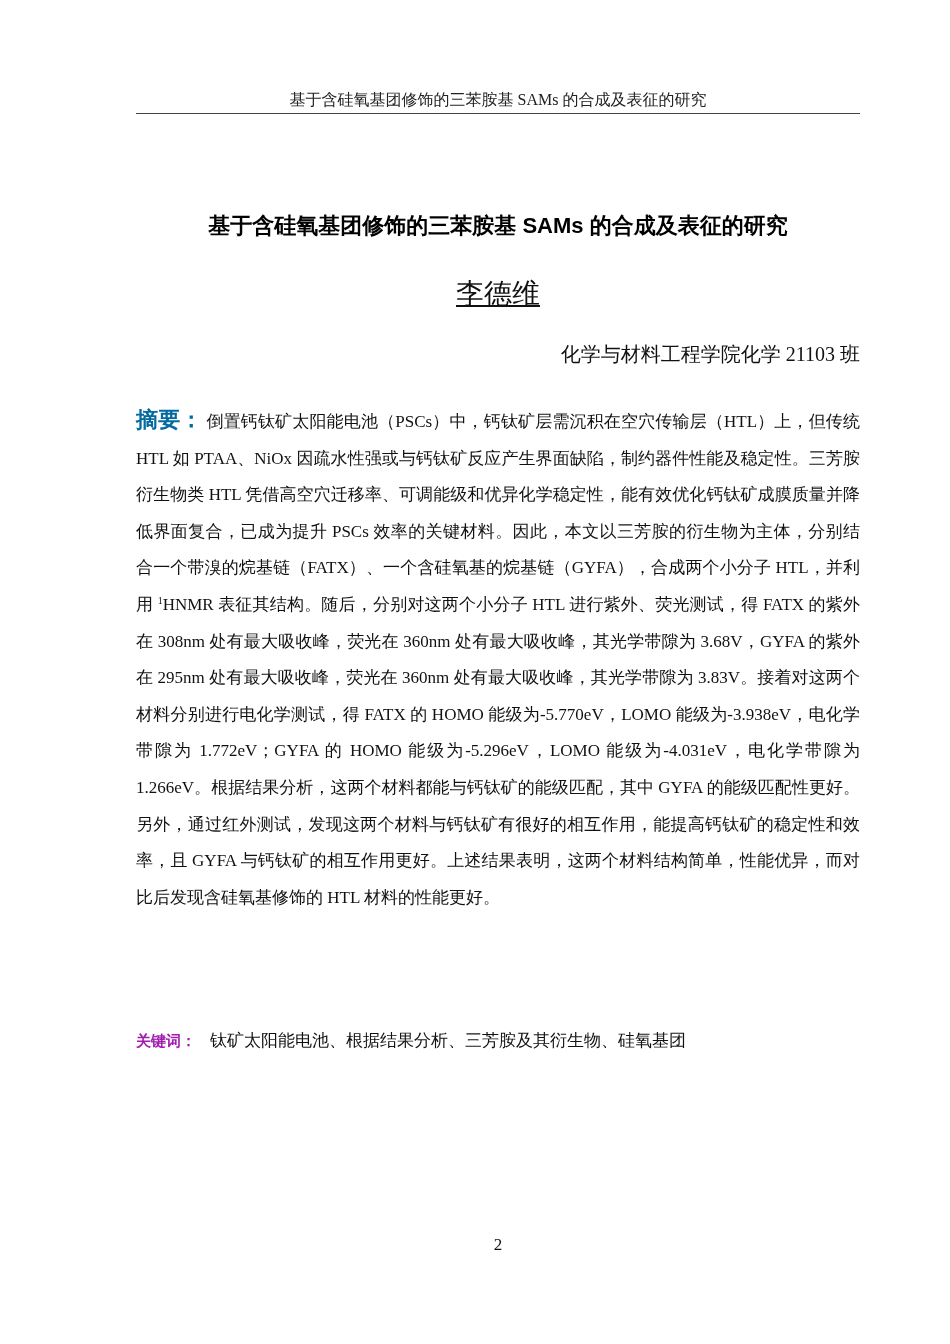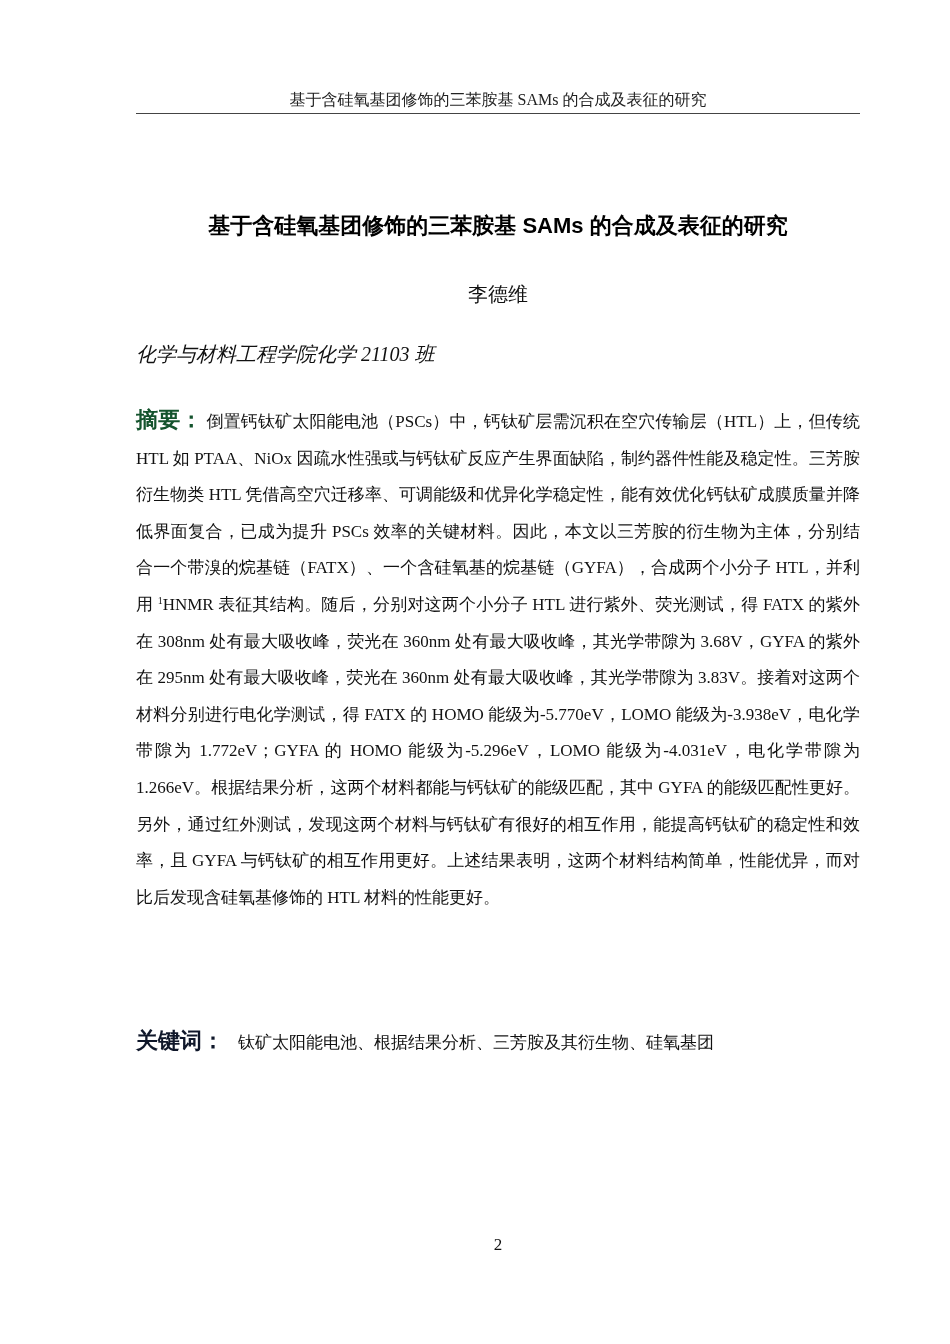--- a/index.html
+++ b/index.html
@@ -6,31 +6,31 @@
   body { width: 950px; height: 1344px; position: relative; overflow: hidden;
          font-family: "Liberation Serif", "DejaVu Serif", serif; color: #111; }
   .header { position: absolute; left: 136px; top: 90px; width: 724px; text-align: center;
             font-size: 16px; line-height: 20px; color: #222; }
   .header-rule { position: absolute; left: 136px; top: 113px; width: 724px; height: 0;
                  border-top: 1px solid #444; }
   .title { position: absolute; left: 136px; top: 210px; width: 724px; text-align: center;
            font-size: 22px; font-weight: bold; font-family: "Liberation Sans", "DejaVu Sans", sans-serif;
            line-height: 32px; color: #000; }
   .author { position: absolute; left: 136px; top: 280px; width: 724px; text-align: center;
-            font-size: 20px; line-height: 28px; }
-  .affil { position: absolute; left: 136px; top: 340px; width: 724px; text-align: left;
-           font-size: 20px; line-height: 28px; font-style: italic; }
+            font-size: 28px; line-height: 28px; text-decoration: underline; }
+  .affil { position: absolute; left: 136px; top: 340px; width: 724px; text-align: right;
+           font-size: 20px; line-height: 28px; }
   .abstract { position: absolute; left: 136px; top: 402px; width: 724px;
               font-size: 17px; line-height: 36.6px; text-align: justify; color: #111; }
   .abstract .label { font-family: "Liberation Sans", "DejaVu Sans", sans-serif; font-weight: bold;
-                     font-size: 22px; margin-right: 4px; color: #14532d; }
+                     font-size: 22px; margin-right: 4px; color: #0369a1; }
   .keywords { position: absolute; left: 136px; top: 1025px; width: 724px;
               font-size: 17px; line-height: 32px; }
   .keywords .label { font-family: "Liberation Sans", "DejaVu Sans", sans-serif; font-weight: bold;
-                     font-size: 22px; margin-right: 14px; color: #0f172a; }
+                     font-size: 15px; margin-right: 14px; color: #a21caf; }
   .page-number { position: absolute; left: 136px; top: 1234px; width: 724px; text-align: center;
                  font-size: 17px; line-height: 22px; }
   sup { font-size: 10px; vertical-align: 6px; line-height: 0; }
 </style>
 </head>
 <body>
 
 <div class="header">基于含硅氧基团修饰的三苯胺基  SAMs 的合成及表征的研究</div>
 <div class="header-rule"></div>
 

